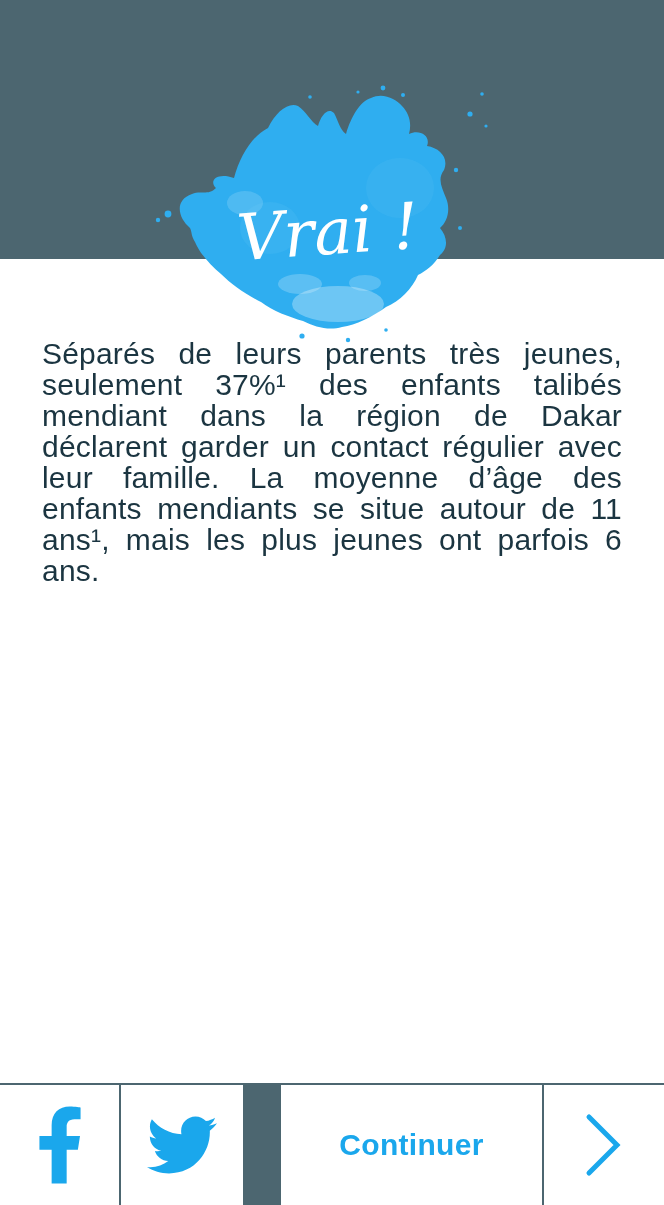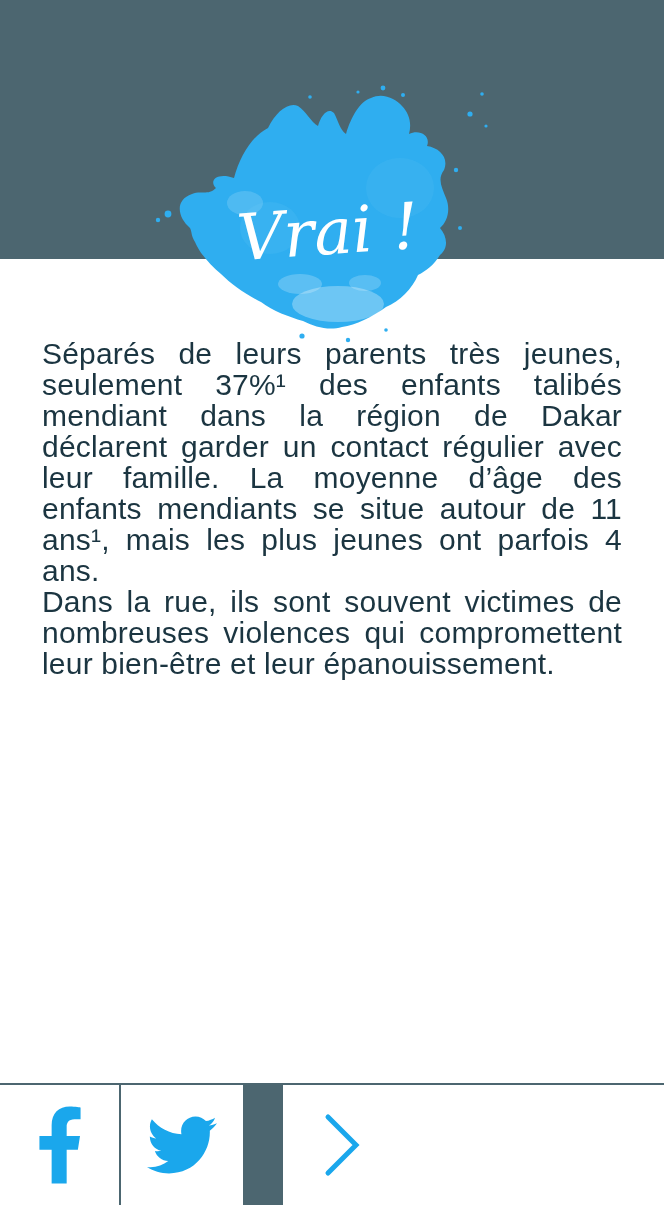--- a/index.html
+++ b/index.html
@@ -124,42 +124,44 @@
       <circle cx="8" cy="142" r="2.2" fill="#2FAEF0"></circle>
       <circle cx="152" cy="258" r="2.6" fill="#2FAEF0"></circle>
       <circle cx="198" cy="262" r="2.2" fill="#2FAEF0"></circle>
       <circle cx="236" cy="252" r="1.8" fill="#2FAEF0"></circle>
 
       <text x="178" y="176" text-anchor="middle" font-family="DejaVu Serif, serif" font-style="italic" font-size="64" fill="#ffffff" transform="rotate(-4 178 156)">Vrai !</text>
     </svg>
   </div>
 
   <div class="body-text">
-    <p>Séparés de leurs parents très jeunes, seulement 37%¹ des enfants talibés mendiant dans la région de Dakar déclarent garder un contact régulier avec leur famille. La moyenne d’âge des enfants mendiants se situe autour de 11 ans¹, mais les plus jeunes ont parfois 4 ans.</p>
-    <p>Dans la rue, ils sont souvent victimes de nombreuses violences qui compromettent leur bien-être et leur épanouissement.</p>
+    <p>Séparés de leurs parents très jeunes, seulement 37%¹ des enfants talibés mendiant dans la région de Dakar déclarent garder un contact régulier avec leur famille. La moyenne d’âge des enfants mendiants se situe autour de 11 ans¹, mais les plus jeunes ont parfois 6 ans.</p>
   </div>
 
   <div class="footer">
 
     <div class="cell cell-fb">
       <svg class="icon-svg" width="48" height="78" viewBox="0 0 320 512">
         <path fill="#1AA7EC" d="M279.14 288l14.22-92.66h-88.91v-60.13c0-25.35 12.42-50.06 52.24-50.06h40.42V6.26S260.43 0 225.36 0c-73.22 0-121.08 44.38-121.08 124.72v70.62H22.89V288h81.39v224h100.17V288z"></path>
       </svg>
     </div>
 
     <div class="v-divider"></div>
 
     <div class="cell cell-tw">
       <svg class="icon-svg" width="82" height="70" viewBox="0 0 512 512">
         <path fill="#1AA7EC" d="M459.37 151.716c.325 4.548.325 9.097.325 13.645 0 138.72-105.583 298.558-298.558 298.558-59.452 0-114.68-17.219-161.137-47.106 8.447.974 16.568 1.299 25.34 1.299 49.055 0 94.213-16.568 130.274-44.832-46.132-.975-84.792-31.188-98.112-72.772 6.498.974 12.995 1.624 19.818 1.624 9.421 0 18.843-1.3 27.614-3.573-48.081-9.747-84.143-51.98-84.143-102.985v-1.299c13.969 7.797 30.214 12.67 47.431 13.319-28.264-18.843-46.781-51.005-46.781-87.391 0-19.492 5.197-37.36 14.294-52.954 51.655 63.675 129.3 105.258 216.365 109.807-1.624-7.797-2.599-15.918-2.599-24.04 0-57.828 46.782-104.934 104.934-104.934 30.213 0 57.502 12.67 76.67 33.137 23.715-4.548 46.456-13.32 66.599-25.34-7.798 24.366-24.366 44.833-46.132 57.827 21.117-2.273 41.584-8.122 60.426-16.243-14.292 20.791-32.161 39.308-52.628 54.253z"></path>
       </svg>
     </div>
 
     <div class="dark-spacer"></div>
 
+    <div class="cell cell-continue">
+      <span>Continuer</span>
+    </div>
 
     <div class="v-divider"></div>
 
     <div class="cell cell-next">
       <svg class="icon-svg" width="38" height="64" viewBox="0 0 38 64">
         <polyline points="4,4 32,32 4,60" fill="none" stroke="#1AA7EC" stroke-width="5" stroke-linecap="round" stroke-linejoin="miter"></polyline>
       </svg>
     </div>
 
   </div>

